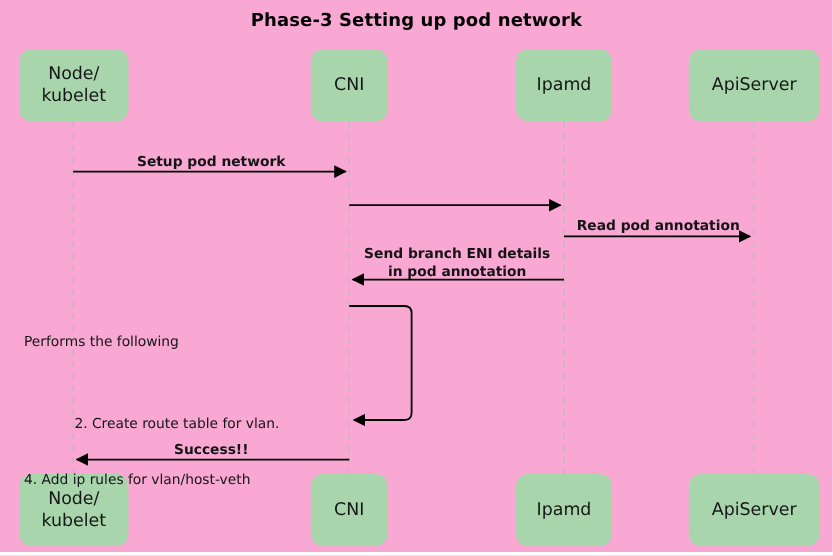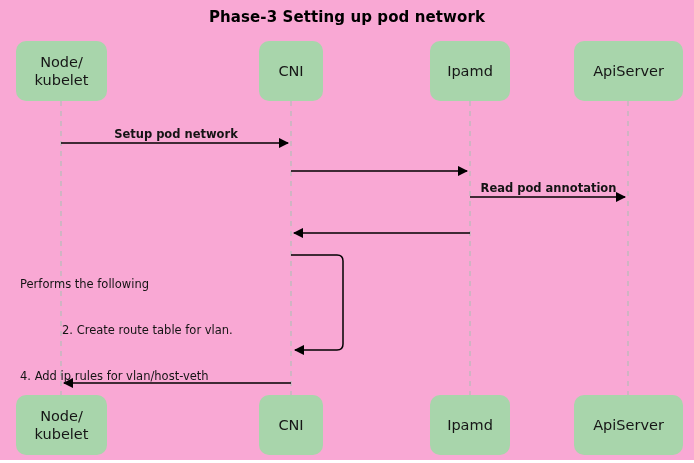--- a/index.html
+++ b/index.html
@@ -136,22 +136,25 @@
   </div>
   <div class="actor-box" style="left:574px; top:395px; width:109px; height:60px;">
     <span class="actor-label">ApiServer</span>
   </div>
 
   <div class="msg-label" style="left:61px; top:127px; width:230px;">Setup pod network</div>
 
 
   <div class="msg-label" style="left:470px; top:181px; width:157px;">Read pod annotation</div>
 
+  <div class="msg-label" style="left:291px; top:204px; width:180px;">Send branch ENI details
+in pod annotation</div>
 
+  <div class="msg-label" style="left:61px; top:367px; width:230px;">Success!!</div>
 
   <div class="note-block" style="left:20px; top:247px; width:268px;">
     <span class="note-line nl-right">Performs the following</span>
-    <span class="note-line nl-left" style="padding-left:42px;">2. Create route table for vlan.</span>
+    <span class="note-line nl-left" style="padding-left:42px;margin-top:23px;">2. Create route table for vlan.</span>
     <span class="note-line nl-right">4. Add ip rules for vlan/host-veth</span>
     
   </div>
 
 </div>
 
 </body></html>

